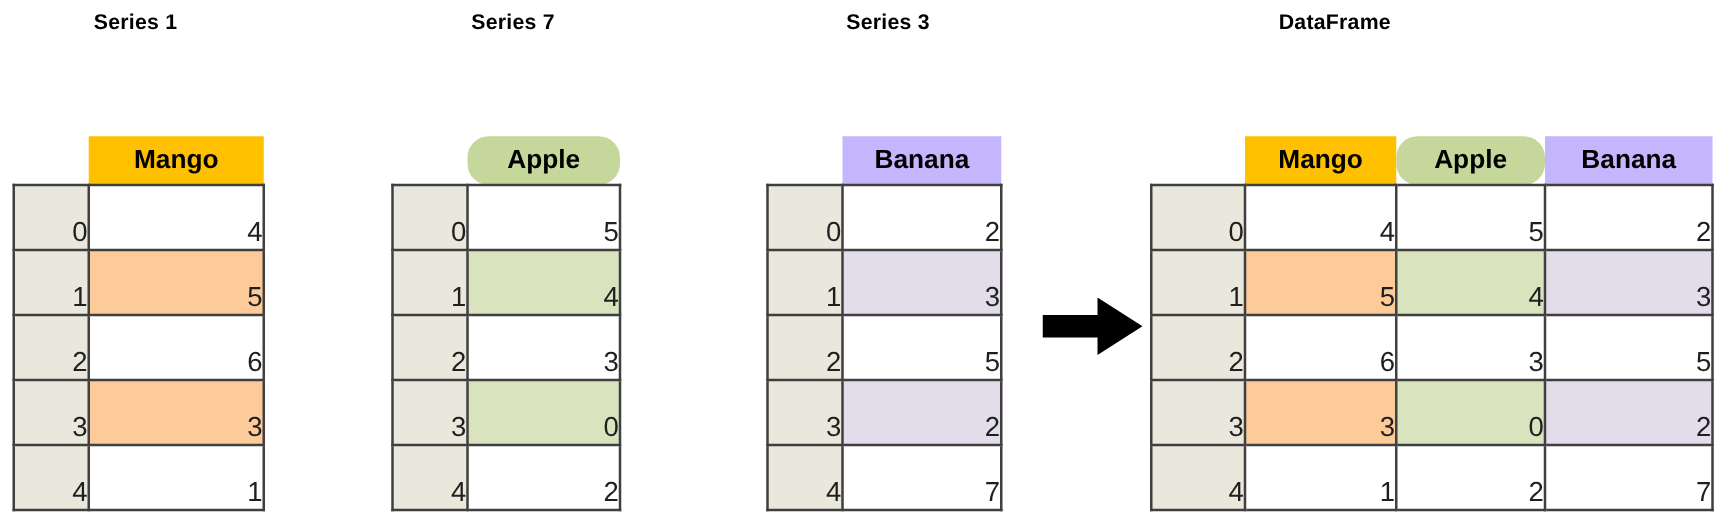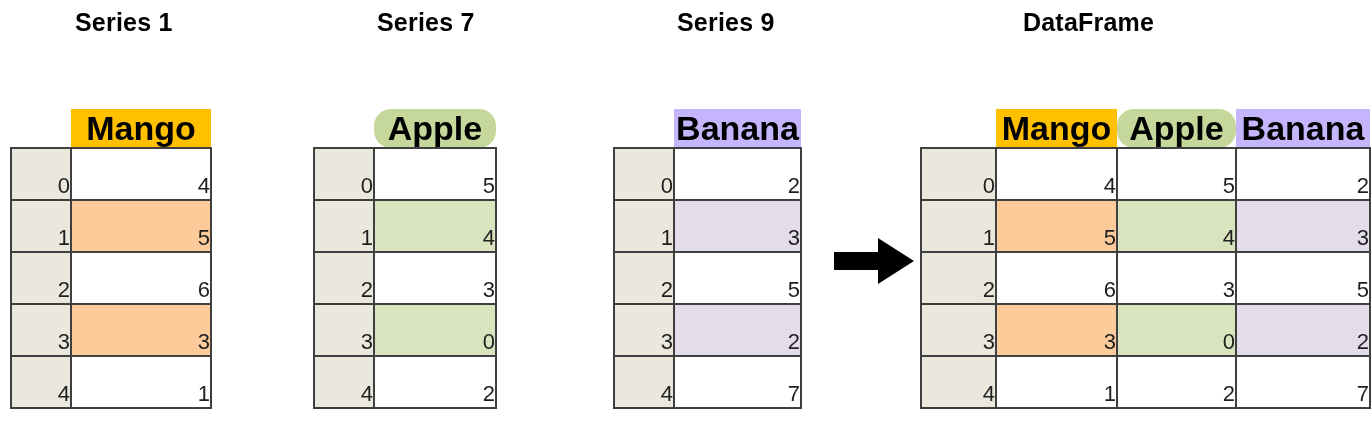--- a/index.html
+++ b/index.html
@@ -14,21 +14,21 @@
     font-family: "Liberation Sans", sans-serif;
     overflow: hidden;
   }
   .panel {
     position: absolute;
     top: 0;
   }
   .panel-title {
     position: absolute;
     top: 8px;
-    font-size: 25px;
+    font-size: 17px;
     font-weight: bold;
     color: #000000;
     white-space: nowrap;
     letter-spacing: 0.2px;
   }
   .tbl {
     position: absolute;
     border-collapse: collapse;
     table-layout: fixed;
   }
@@ -36,21 +36,21 @@
     padding: 0;
     margin: 0;
   }
   
   .hdr-spacer {
     background: transparent;
     border: none;
   }
   .col-hdr {
     height: 38px;
-    font-size: 34px;
+    font-size: 21px;
     font-weight: bold;
     color: #000000;
     text-align: center;
     vertical-align: middle;
     border: none;
     line-height: 38px;
   }
   
   .idx-cell {
     height: 52px;
@@ -161,21 +161,21 @@
     </tr>
     <tr>
       <td class="idx-cell">4</td>
       <td class="val-cell">2</td>
     </tr>
   </tbody>
     </table>
 </div>
 
 <div class="panel" style="left:0;">
-  <div class="panel-title" style="left:677px;">Series 9</div>
+  <div class="panel-title" style="left:677px;">Series 3</div>
 
   <table class="tbl" style="left:613px; top:109px; width:187px;">
     <colgroup>
         <col style="width:60px">
         <col style="width:127px">
       </colgroup>
     <tbody>
         <tr>
       <th class="hdr-spacer"></th>
       <th class="col-hdr fill-banana">Banana</th>

